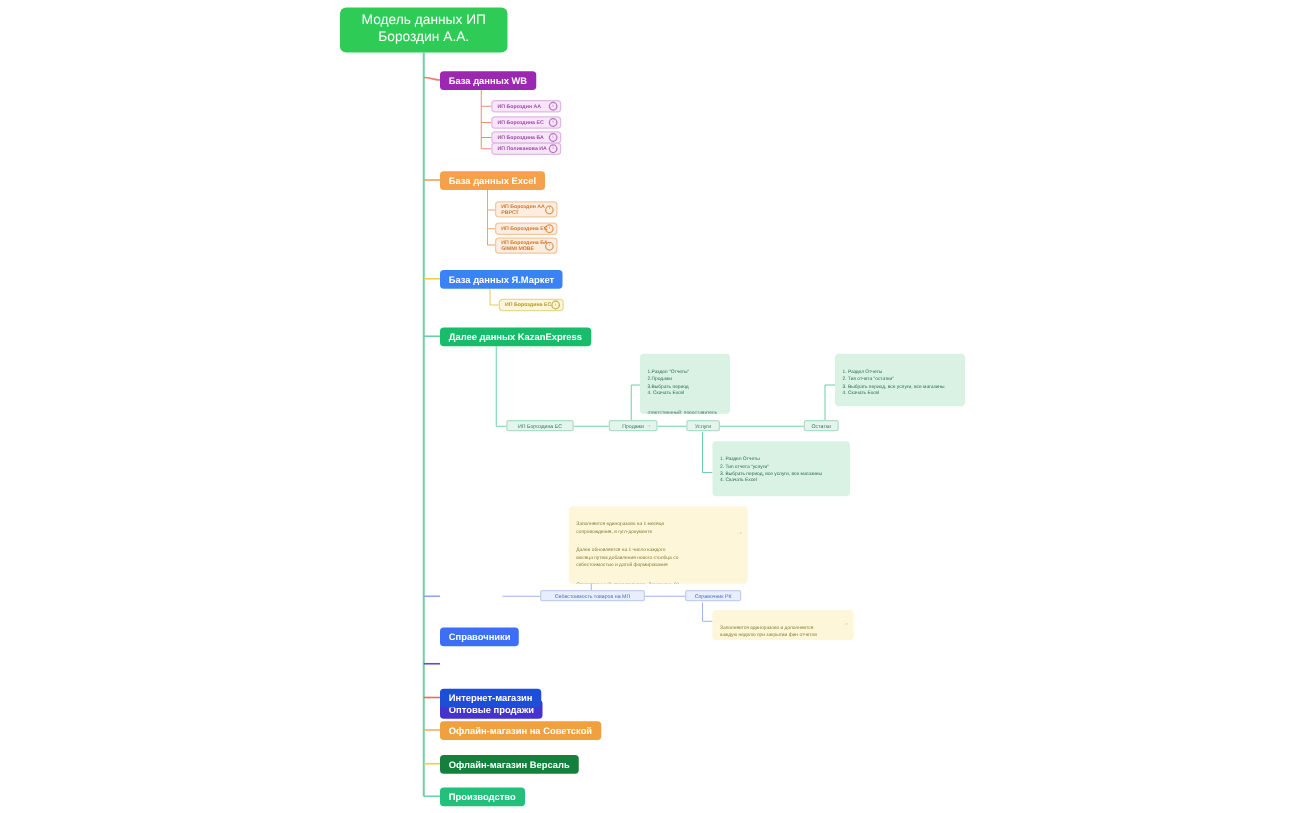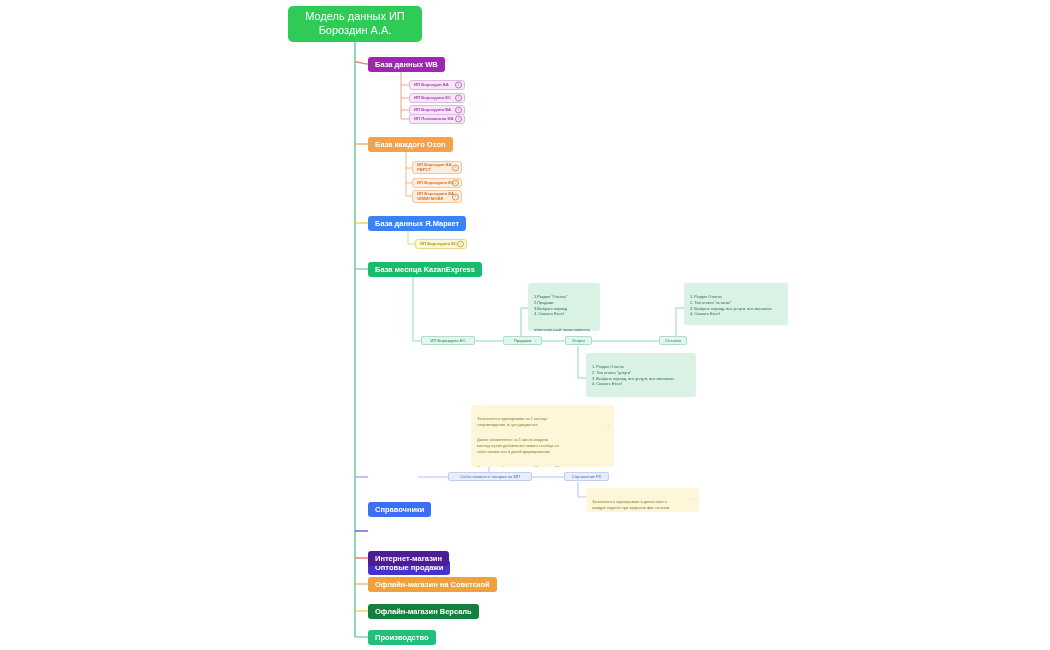--- a/index.html
+++ b/index.html
@@ -10,21 +10,21 @@
   body {
     width: 1050px;
     height: 650px;
     position: relative;
     overflow: hidden;
     font-family: "Liberation Sans", sans-serif;
     -webkit-font-smoothing: antialiased;
   }
   #canvas {
     position: absolute;
-    left: 16px; top: 0;
+    left: 0; top: 0;
     width: 980px;
     height: 650px;
   }
   svg.links {
     position: absolute;
     left: 0; top: 0;
     width: 1050px;
     height: 650px;
     pointer-events: none;
   }
@@ -170,35 +170,35 @@
   </svg>
 
   <div class="node root">
     <span>Модель данных ИП Бороздин А.А.</span>
   </div>
 
   <div class="node lvl1" style="left:352px; top:57px; background:#9c27b0;">
     <span>База данных WB</span>
   </div>
   <div class="node lvl1" style="left:352px; top:137px; background:#f5a14b;">
-    <span>База каждого Ozon</span>
+    <span>База данных Excel</span>
   </div>
   <div class="node lvl1" style="left:352px; top:216px; background:#3b82f6;">
     <span>База данных Я.Маркет</span>
   </div>
   <div class="node lvl1" style="left:352px; top:262px; background:#17bd6a;">
-    <span>База месяца KazanExpress</span>
+    <span>Далее данных KazanExpress</span>
   </div>
   <div class="node lvl1" style="left:352px; top:470px; background:#3d6ef5;margin-top:32px;">
     <span>Справочники</span>
   </div>
   <div class="node lvl1" style="left:352px; top:524px; background:#4433cc;margin-top:36px;">
     <span>Оптовые продажи</span>
   </div>
-  <div class="node lvl1" style="left:352px; top:551px; background:#4c1d95;">
+  <div class="node lvl1" style="left:352px; top:551px; background:#1d4ed8;">
     <span>Интернет-магазин</span>
   </div>
   <div class="node lvl1" style="left:352px; top:577px; background:#f0a03c;">
     <span>Офлайн-магазин на Советской</span>
   </div>
   <div class="node lvl1" style="left:352px; top:604px; background:#15803d;">
     <span>Офлайн-магазин Версаль</span>
   </div>
   <div class="node lvl1" style="left:352px; top:630px; background:#22c07a;">
     <span>Производство</span>

